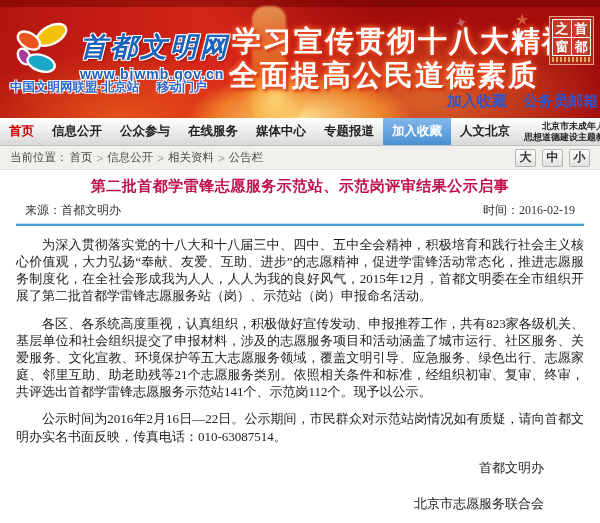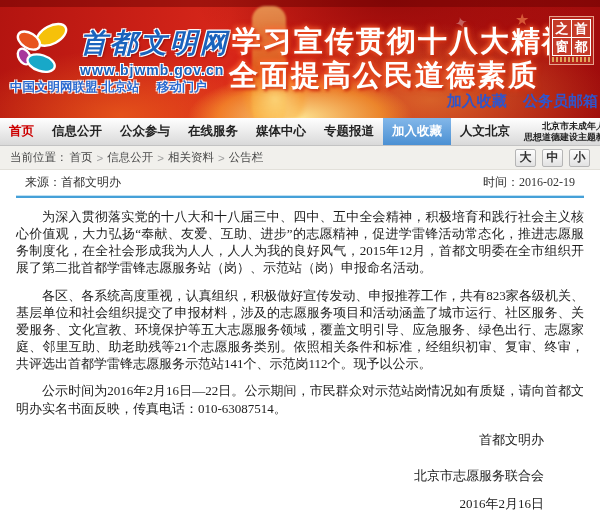--- a/index.html
+++ b/index.html
@@ -19,21 +19,21 @@
     background:rgba(100,0,0,.45); }
   .monument { position:absolute; left:252px; top:6px; width:34px; height:112px; opacity:.65;
     background:linear-gradient(180deg, rgba(255,220,120,.9), rgba(230,140,30,.8) 60%, rgba(255,200,90,.9));
     border-radius:40% 40% 10% 10%/12%; filter:blur(1px); }
   .monument2 { position:absolute; left:240px; top:70px; width:70px; height:48px; opacity:.7;
     background:radial-gradient(circle at 50% 60%, rgba(255,230,140,.95), rgba(250,160,40,.5) 60%, transparent 75%);
     filter:blur(1px); }
   .star-decor { position:absolute; color:rgba(255,150,90,.55); font-size:16px; }
   .dove-decor { position:absolute; color:rgba(255,255,255,.35); font-size:15px; transform:rotate(-15deg); }
 
-  .logo-wrap { position:absolute; left:12px; top:20px; display:flex; align-items:center; }
+  .logo-wrap { position:absolute; left:12px; top:20px; display:flex; align-items:flex-end; }
   .logo-text { margin-left:6px; }
   .site-name { font-family:"Liberation Serif","DejaVu Serif",serif; font-size:27px; font-weight:bold;
     color:#1a63bd; letter-spacing:3px; font-style:italic;
     text-shadow:-1px -1px 0 #fff,1px -1px 0 #fff,-1px 1px 0 #fff,1px 1px 0 #fff,2px 2px 2px rgba(120,0,0,.5); }
   .site-url { font-size:14px; font-weight:bold; color:#1a63bd; letter-spacing:1px; margin-top:1px;
     text-shadow:-1px -1px 0 #fff,1px -1px 0 #fff,-1px 1px 0 #fff,1px 1px 0 #fff; }
   .alliance { position:absolute; left:10px; top:79px; font-size:12.5px; font-weight:bold; color:#2a6ad0;
     text-shadow:-1px -1px 0 rgba(255,255,255,.85),1px -1px 0 rgba(255,255,255,.85),-1px 1px 0 rgba(255,255,255,.85),1px 1px 0 rgba(255,255,255,.85); }
   .alliance span { margin-right:14px; cursor:pointer; }
 
@@ -168,20 +168,21 @@
   <span class="crumb-sep">&gt;</span>
   <span class="crumb-link">公告栏</span>
   <span class="font-btns">
     <span class="font-btn">大</span>
     <span class="font-btn">中</span>
     <span class="font-btn">小</span>
   </span>
 </div>
 
 <div class="article">
+  <div class="art-title">第二批首都学雷锋志愿服务示范站、示范岗评审结果公示启事</div>
   <div class="meta-row">
     <span><span>来源：</span><span>首都文明办</span></span>
     <span><span>时间：</span><span>2016-02-19</span></span>
   </div>
 
   <p>为深入贯彻落实党的十八大和十八届三中、四中、五中全会精神，积极培育和践行社会主义核心价值观，大力弘扬“奉献、友爱、互助、进步”的志愿精神，促进学雷锋活动常态化，推进志愿服务制度化，在全社会形成我为人人，人人为我的良好风气，2015年12月，首都文明委在全市组织开展了第二批首都学雷锋志愿服务站（岗）、示范站（岗）申报命名活动。</p>
   <p>各区、各系统高度重视，认真组织，积极做好宣传发动、申报推荐工作，共有823家各级机关、基层单位和社会组织提交了申报材料，涉及的志愿服务项目和活动涵盖了城市运行、社区服务、关爱服务、文化宣教、环境保护等五大志愿服务领域，覆盖文明引导、应急服务、绿色出行、志愿家庭、邻里互助、助老助残等21个志愿服务类别。依照相关条件和标准，经组织初审、复审、终审，共评选出首都学雷锋志愿服务示范站141个、示范岗112个。现予以公示。</p>
   <p>公示时间为2016年2月16日—22日。公示期间，市民群众对示范站岗情况如有质疑，请向首都文明办实名书面反映，传真电话：010-63087514。</p>
 
   <div class="sig sig-1">首都文明办</div>

